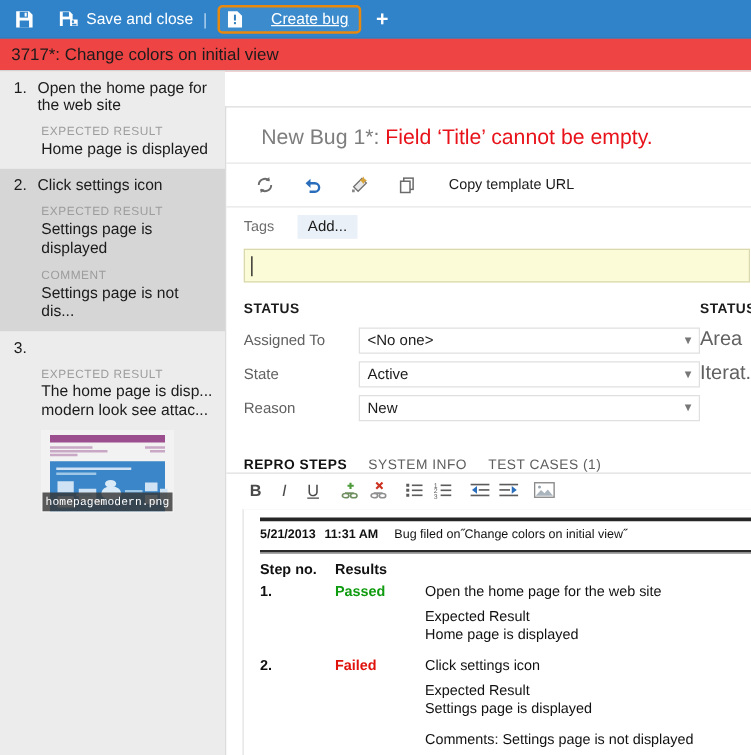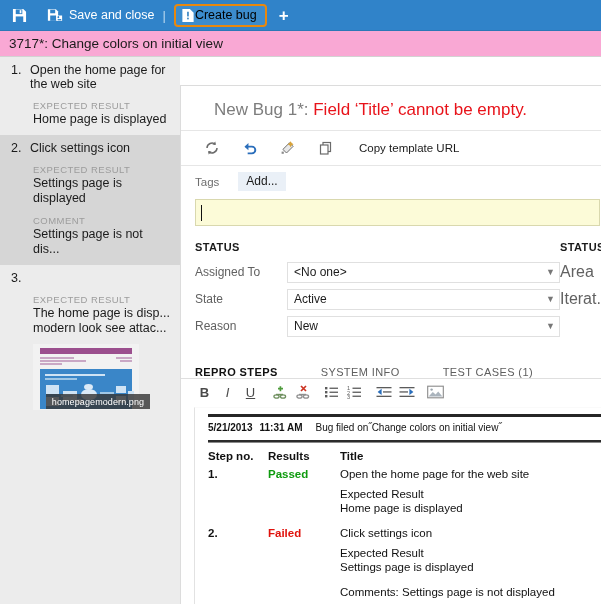--- a/index.html
+++ b/index.html
@@ -28,30 +28,30 @@
   }
   .tb-icon { display: inline-flex; align-items: center; justify-content: center; }
   .tb-sep { color: #b9d8ef; font-size: 13px; margin: 0 6px 0 4px; }
   .tb-save-close { margin-left: 12px; }
   .tb-save-close .lbl { margin-left: 6px; }
   .create-bug {
     display: flex; align-items: center; height: 23px;
     border: 2px solid #e8880d; border-radius: 4px;
     background: #3c8ccd; padding: 0 8px 0 5px; margin-left: 2px;
   }
-  .create-bug .lbl { margin-left: 0; color: #000000; font-size: 12.5px; }
+  .create-bug .lbl { margin-left: 22px; color: #ffffff; font-size: 12.5px; text-decoration: underline; }
   .plus {
     color: #fff; font-size: 17px; font-weight: bold; line-height: 1;
     margin-left: 12px; user-select: none;
   }
 
   
   .titlebar {
     position: absolute; left: 0; top: 31px; width: 601px; height: 26px;
-    background: #f9a8d4;
+    background: #ef4444;
     display: flex; align-items: center; padding-left: 9px;
     color: #1b1b1b; font-size: 13.5px;
     border-bottom: 1px solid #d2d2d2;
   }
 
   
   .steps-pane {
     position: absolute; left: 0; top: 57px; width: 180px; height: 547px;
     background: #ececec;
     overflow: hidden;
@@ -80,35 +80,36 @@
   .th-body {
     position: absolute; left: 6px; top: 24px; right: 6px; bottom: 0;
     background: #3a86c8;
   }
   .th-txt { position: absolute; background: #9fc7e6; height: 2px; }
   .th-box { position: absolute; background: #cfe3f4; }
   .th-cloud {
     position: absolute; background: #dbeaf7; border-radius: 50%;
   }
   .thumb-cap {
-    position: absolute; left: 12px; bottom: 0; width: 100%; height: 15px;
+    position: absolute; left: 0; bottom: 0; width: 100%; height: 15px;
     background: rgba(55,55,55,.82); color: #fff; font-size: 9px;
     display: flex; align-items: center; justify-content: center;
     letter-spacing: .1px;
+    font-family: Liberation Mono, monospace;
   }
 
   
   .dialog {
     position: absolute; left: 180px; top: 85px; width: 421px; height: 519px;
     background: #ffffff;
     border-left: 1px solid #dcdcdc; border-top: 1px solid #dcdcdc;
     overflow: hidden;
   }
   .dlg-title {
-    padding: 14px 0 10px 9px; font-size: 17px; white-space: nowrap; margin-left: 24px;
+    padding: 14px 0 10px 28px; font-size: 17px; white-space: nowrap;
   }
   .dlg-title .name { color: #7d7d7d; }
   .dlg-title .err { color: #e8131a; }
 
   .dlg-toolbar {
     display: flex; align-items: center; height: 36px;
     border-top: 1px solid #e6e6e6; border-bottom: 1px solid #e6e6e6;
     padding-left: 12px;
   }
   .dlg-toolbar .ti { width: 38px; display: flex; align-items: center; justify-content: center; }
@@ -144,21 +145,21 @@
     flex: 1; height: 21px; border: 1px solid #e0e0e0; background: #fff;
     display: flex; align-items: center; padding: 0 4px 0 6px;
     font-size: 12px; color: #1b1b1b; justify-content: space-between;
   }
   .caret-dn { color: #777; font-size: 9px; line-height: 1; }
   .class-line { font-size: 16px; color: #616161; height: 22px; line-height: 22px; margin-bottom: 5px; white-space: nowrap; }
 
   
   .tabs {
     display: flex; align-items: flex-end; margin-top: 14px; padding-left: 14px;
-    border-bottom: 1px solid #dfdfdf; height: 23px; gap: 26px;
+    border-bottom: 1px solid #dfdfdf; height: 23px;
   }
   .tab { font-size: 11px; color: #5e5e5e; letter-spacing: .4px; margin-right: 17px; }
   .tab.active { color: #111; font-weight: bold; }
 
   
   .ed-toolbar { display: flex; align-items: center; height: 26px; padding-left: 12px; }
   .ed-btn { width: 23px; display: flex; align-items: center; justify-content: center; font-size: 13px; color: #4a4a4a; }
   .ed-gap { width: 6px; }
 
   
@@ -468,21 +469,20 @@
       <div class="filed-row">
         <span class="filed-date">5/21/2013</span>
         <span class="filed-time">11:31 AM</span>
         <span class="filed-txt">Bug filed on˝Change colors on initial view˝</span>
       </div>
       <div class="rule-dbl"></div>
 
       <div class="tbl-hdr">
         <span class="c-step">Step no.</span>
         <span class="c-res">Results</span>
-        <span class="c-title">Title</span>
       </div>
 
       <div class="tbl-row">
         <span class="c-step st-num">1.</span>
         <span class="c-res res-pass">Passed</span>
         <span class="c-title">Open the home page for the web site</span>
       </div>
       <div class="sub-line">
         <div>Expected Result</div>
         <div>Home page is displayed</div>

